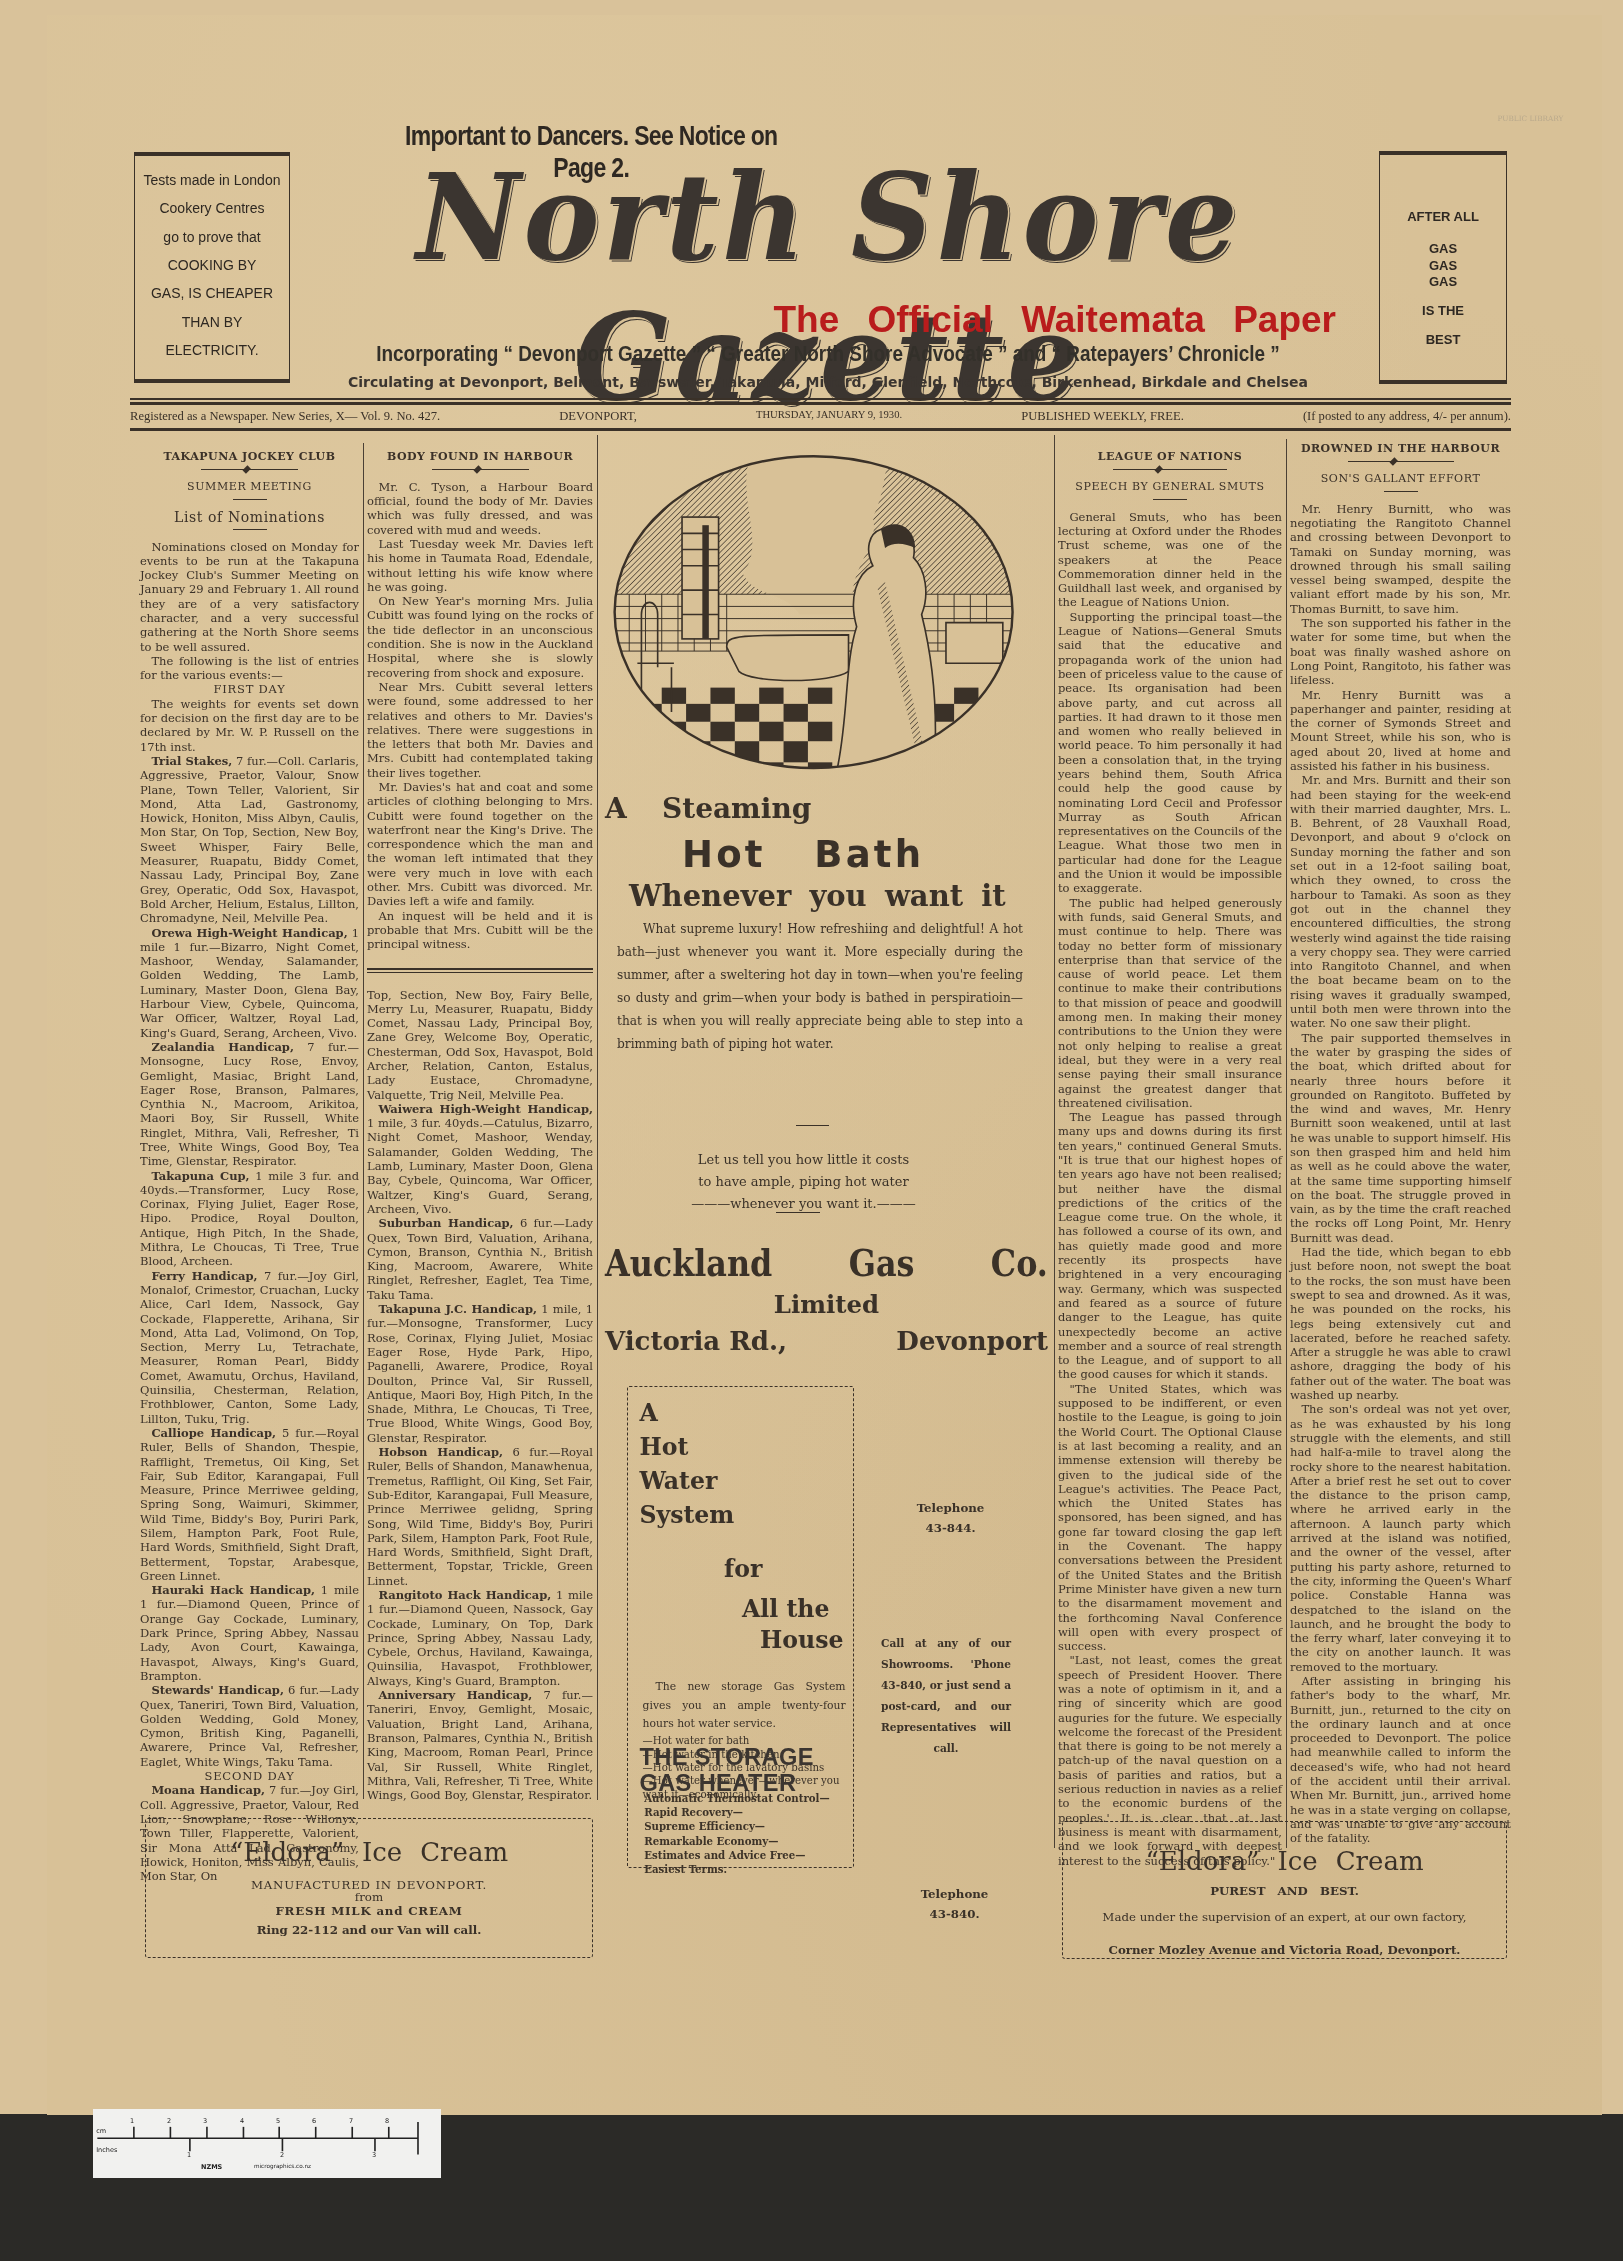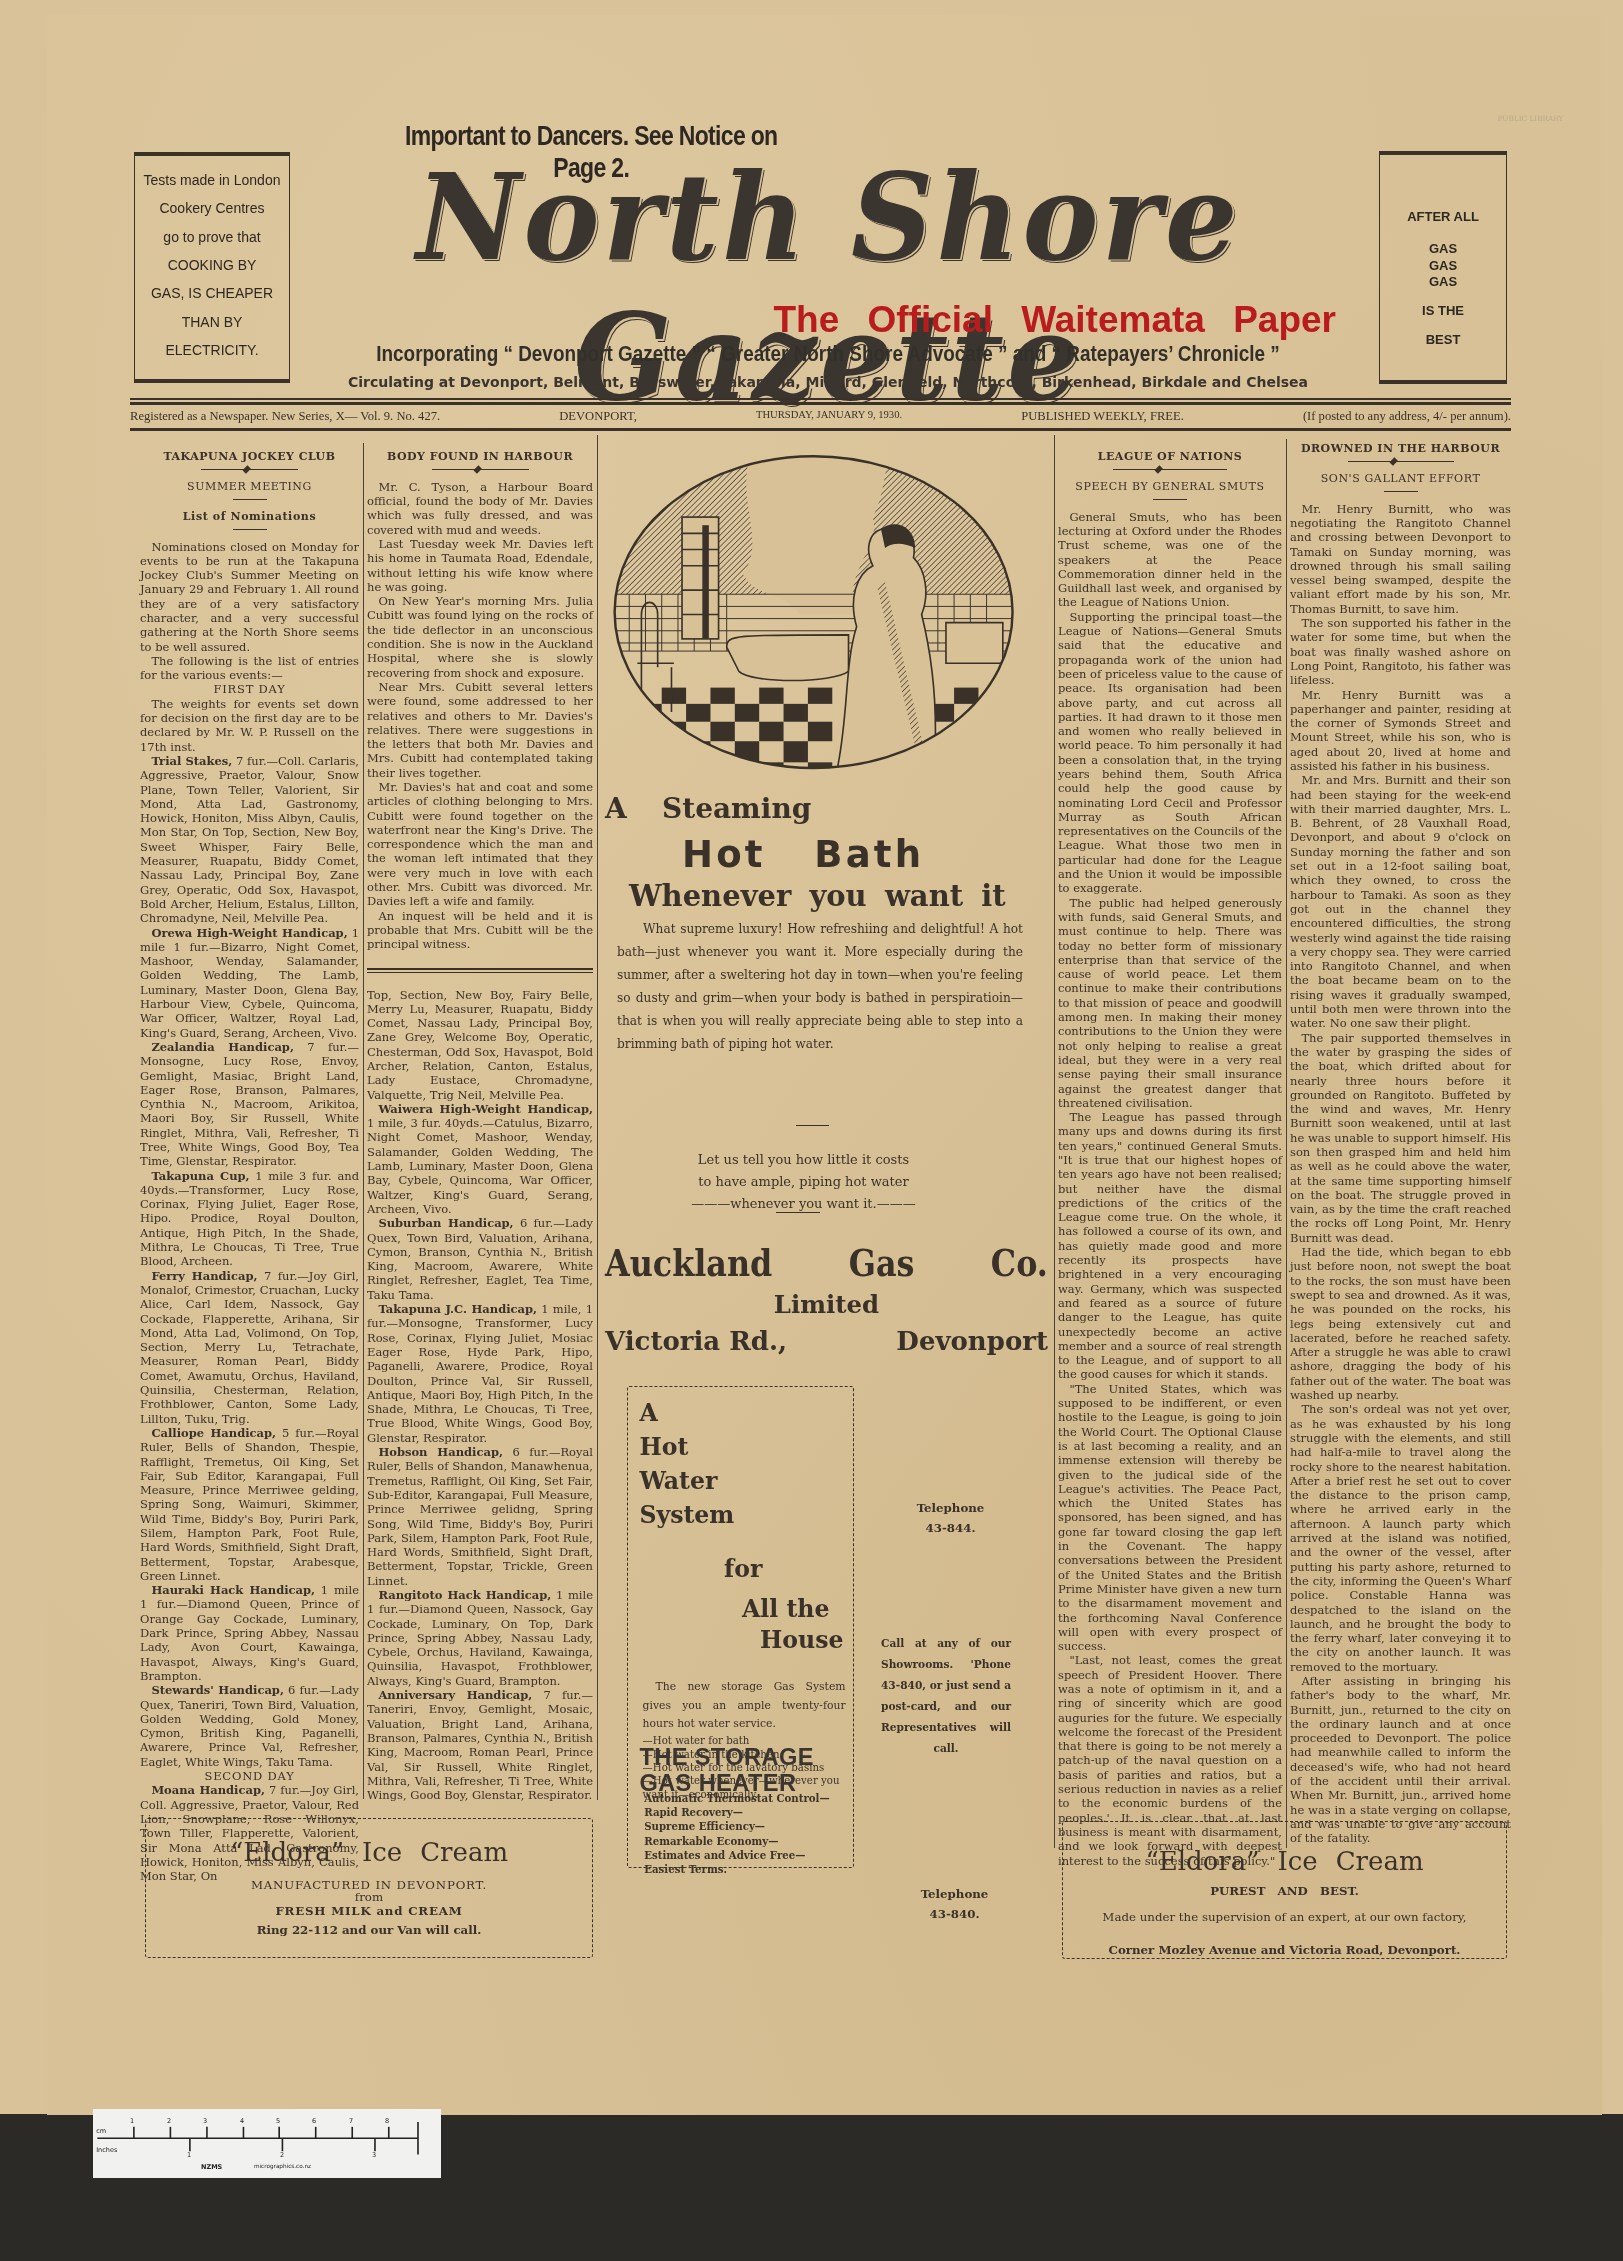--- a/index.html
+++ b/index.html
@@ -62,21 +62,21 @@
   .dateline span { display: inline-block; }
 
   
   .col { font-size: 11.5px; line-height: 14.3px; text-align: justify; color: #3b3128; }
   .col p { margin: 0; text-indent: 11.4px; }
   .col .b { font-weight: bold; }
   .head {
     text-align: center; font-weight: bold; font-size: 11px; letter-spacing: 0.5px; margin: 4.9px 0 3.2px;
   }
   .subhead { text-align: center; font-size: 11px; letter-spacing: 0.6px; margin: 8.1px 0 3.2px; }
-  .subhead.bold { font-weight: bold; font-size: 11px; }
+  .subhead.bold { font-weight: normal; font-size: 14px; }
   .orn { width: 97px; height: 0; border-top: 1.2px solid #3a3128; margin: 4.9px auto 9.7px; position: relative; }
   .orn.diamond::after {
     content: ""; position: absolute; left: 42px; top: -4.1px; width: 7.3px; height: 7.3px;
     background: #3a3128; transform: rotate(45deg) scale(0.7,1);
   }
   .orn.short { width: 34px; }
   .vrule { position: absolute; width: 1.2px; background: #4a4035; }
   .center-day { text-align: center; text-indent: 0 !important; letter-spacing: 0.8px; }
   .steaming-a { left: 605px; top: 792px; font-family: "DejaVu Serif", serif; font-weight: bold; font-size: 28px; }
   .steaming { left: 662px; top: 792px; font-family: "DejaVu Serif", serif; font-weight: bold; font-size: 28px; }

